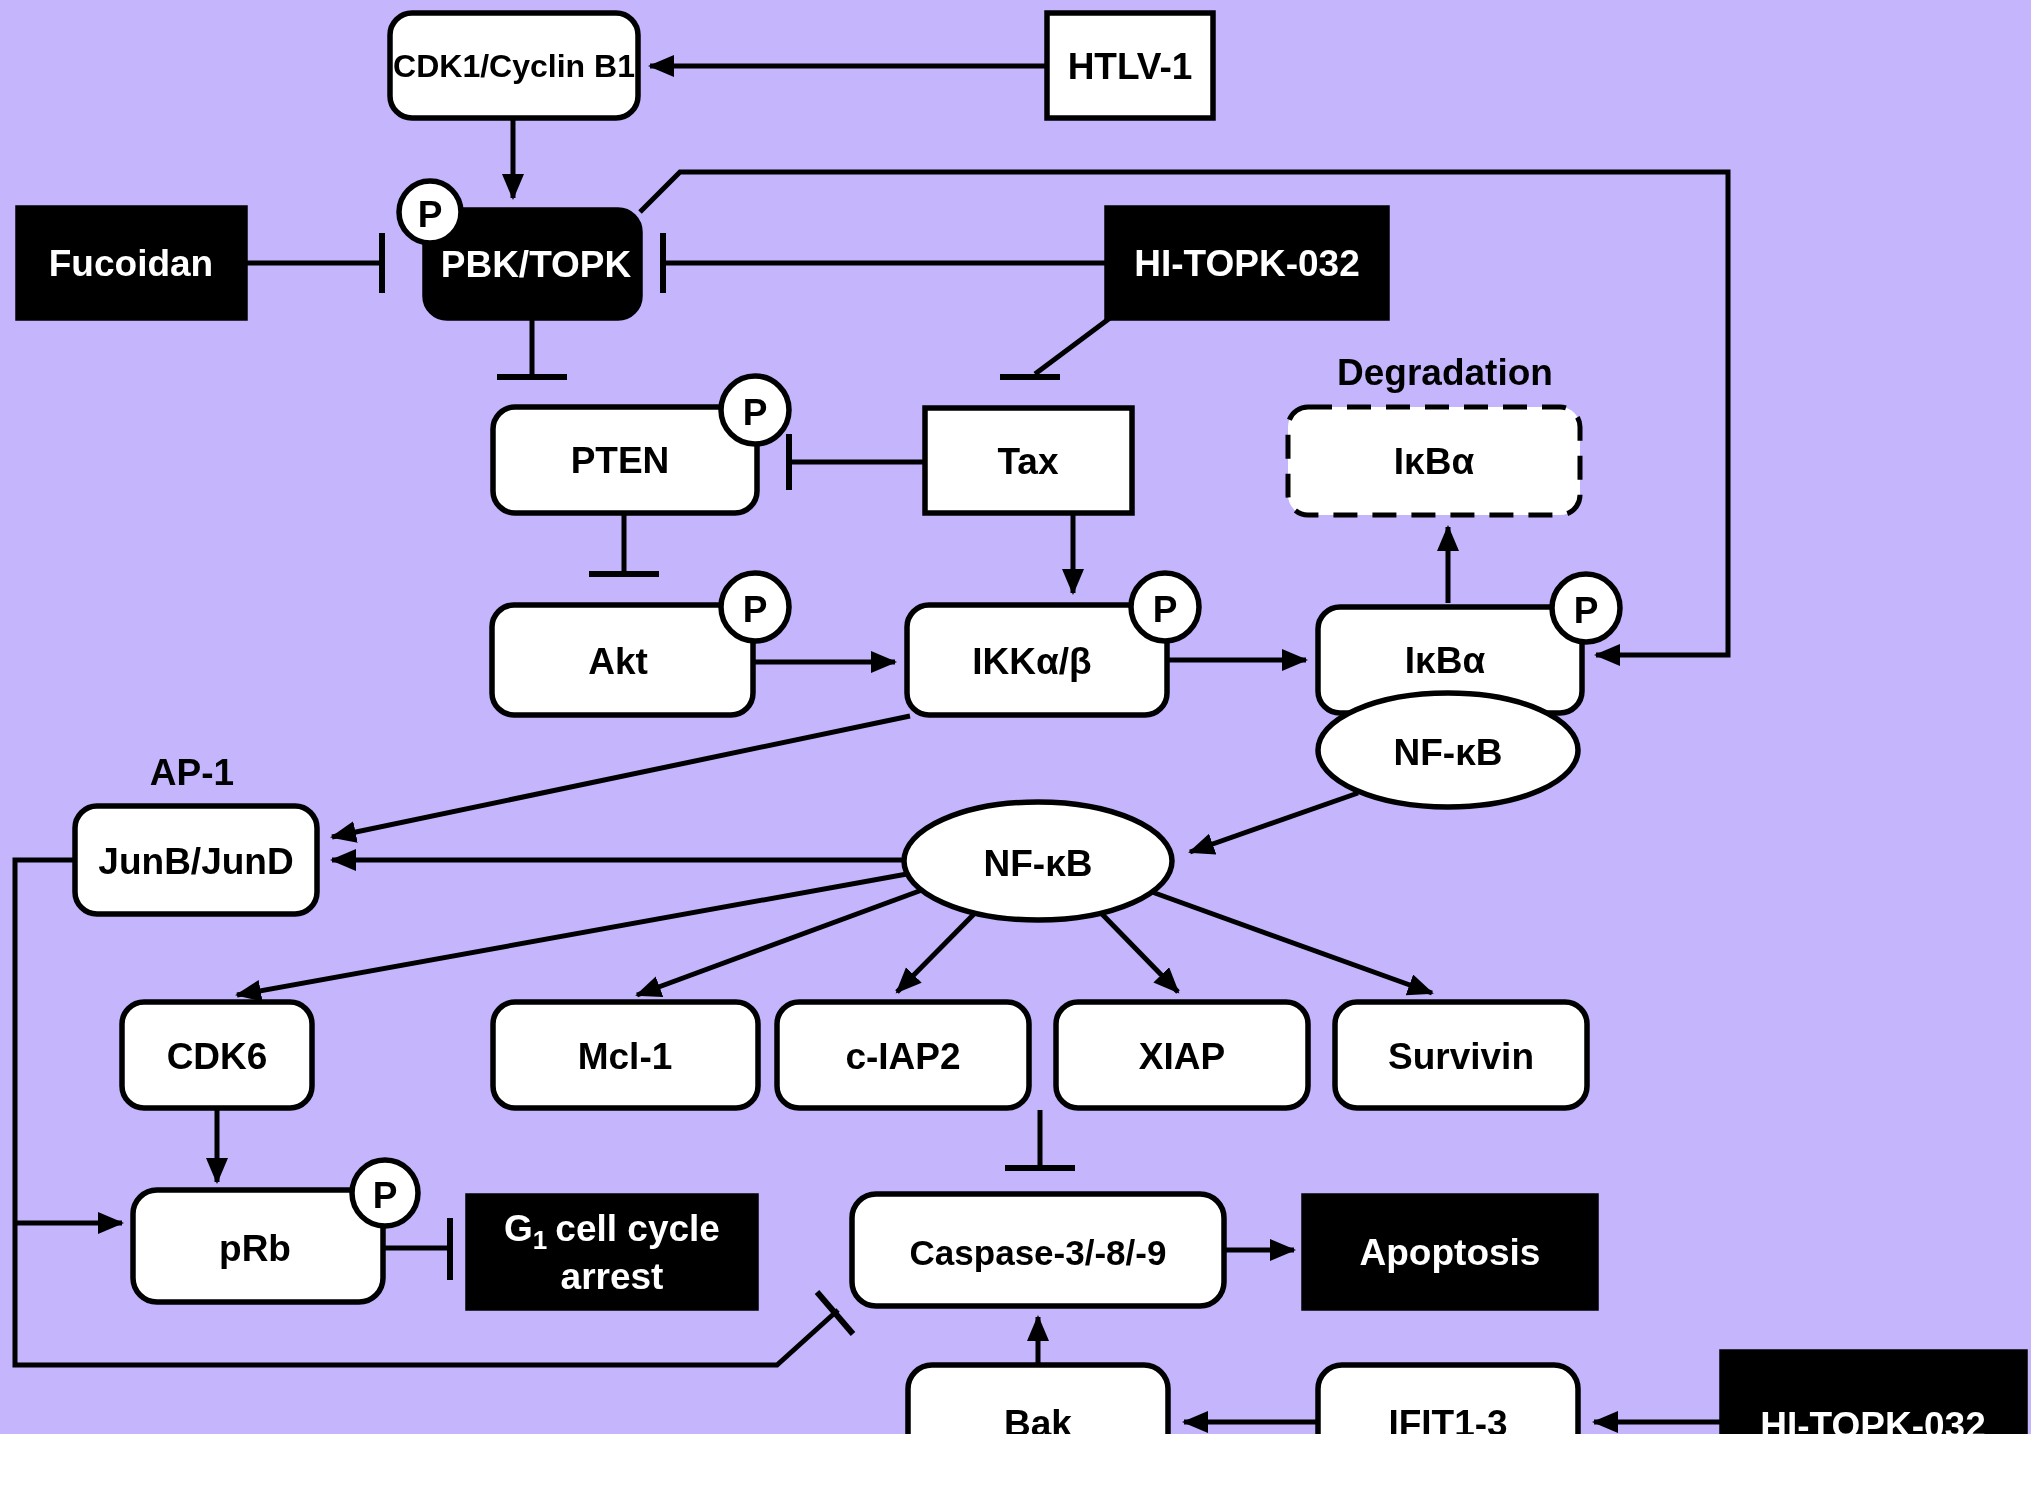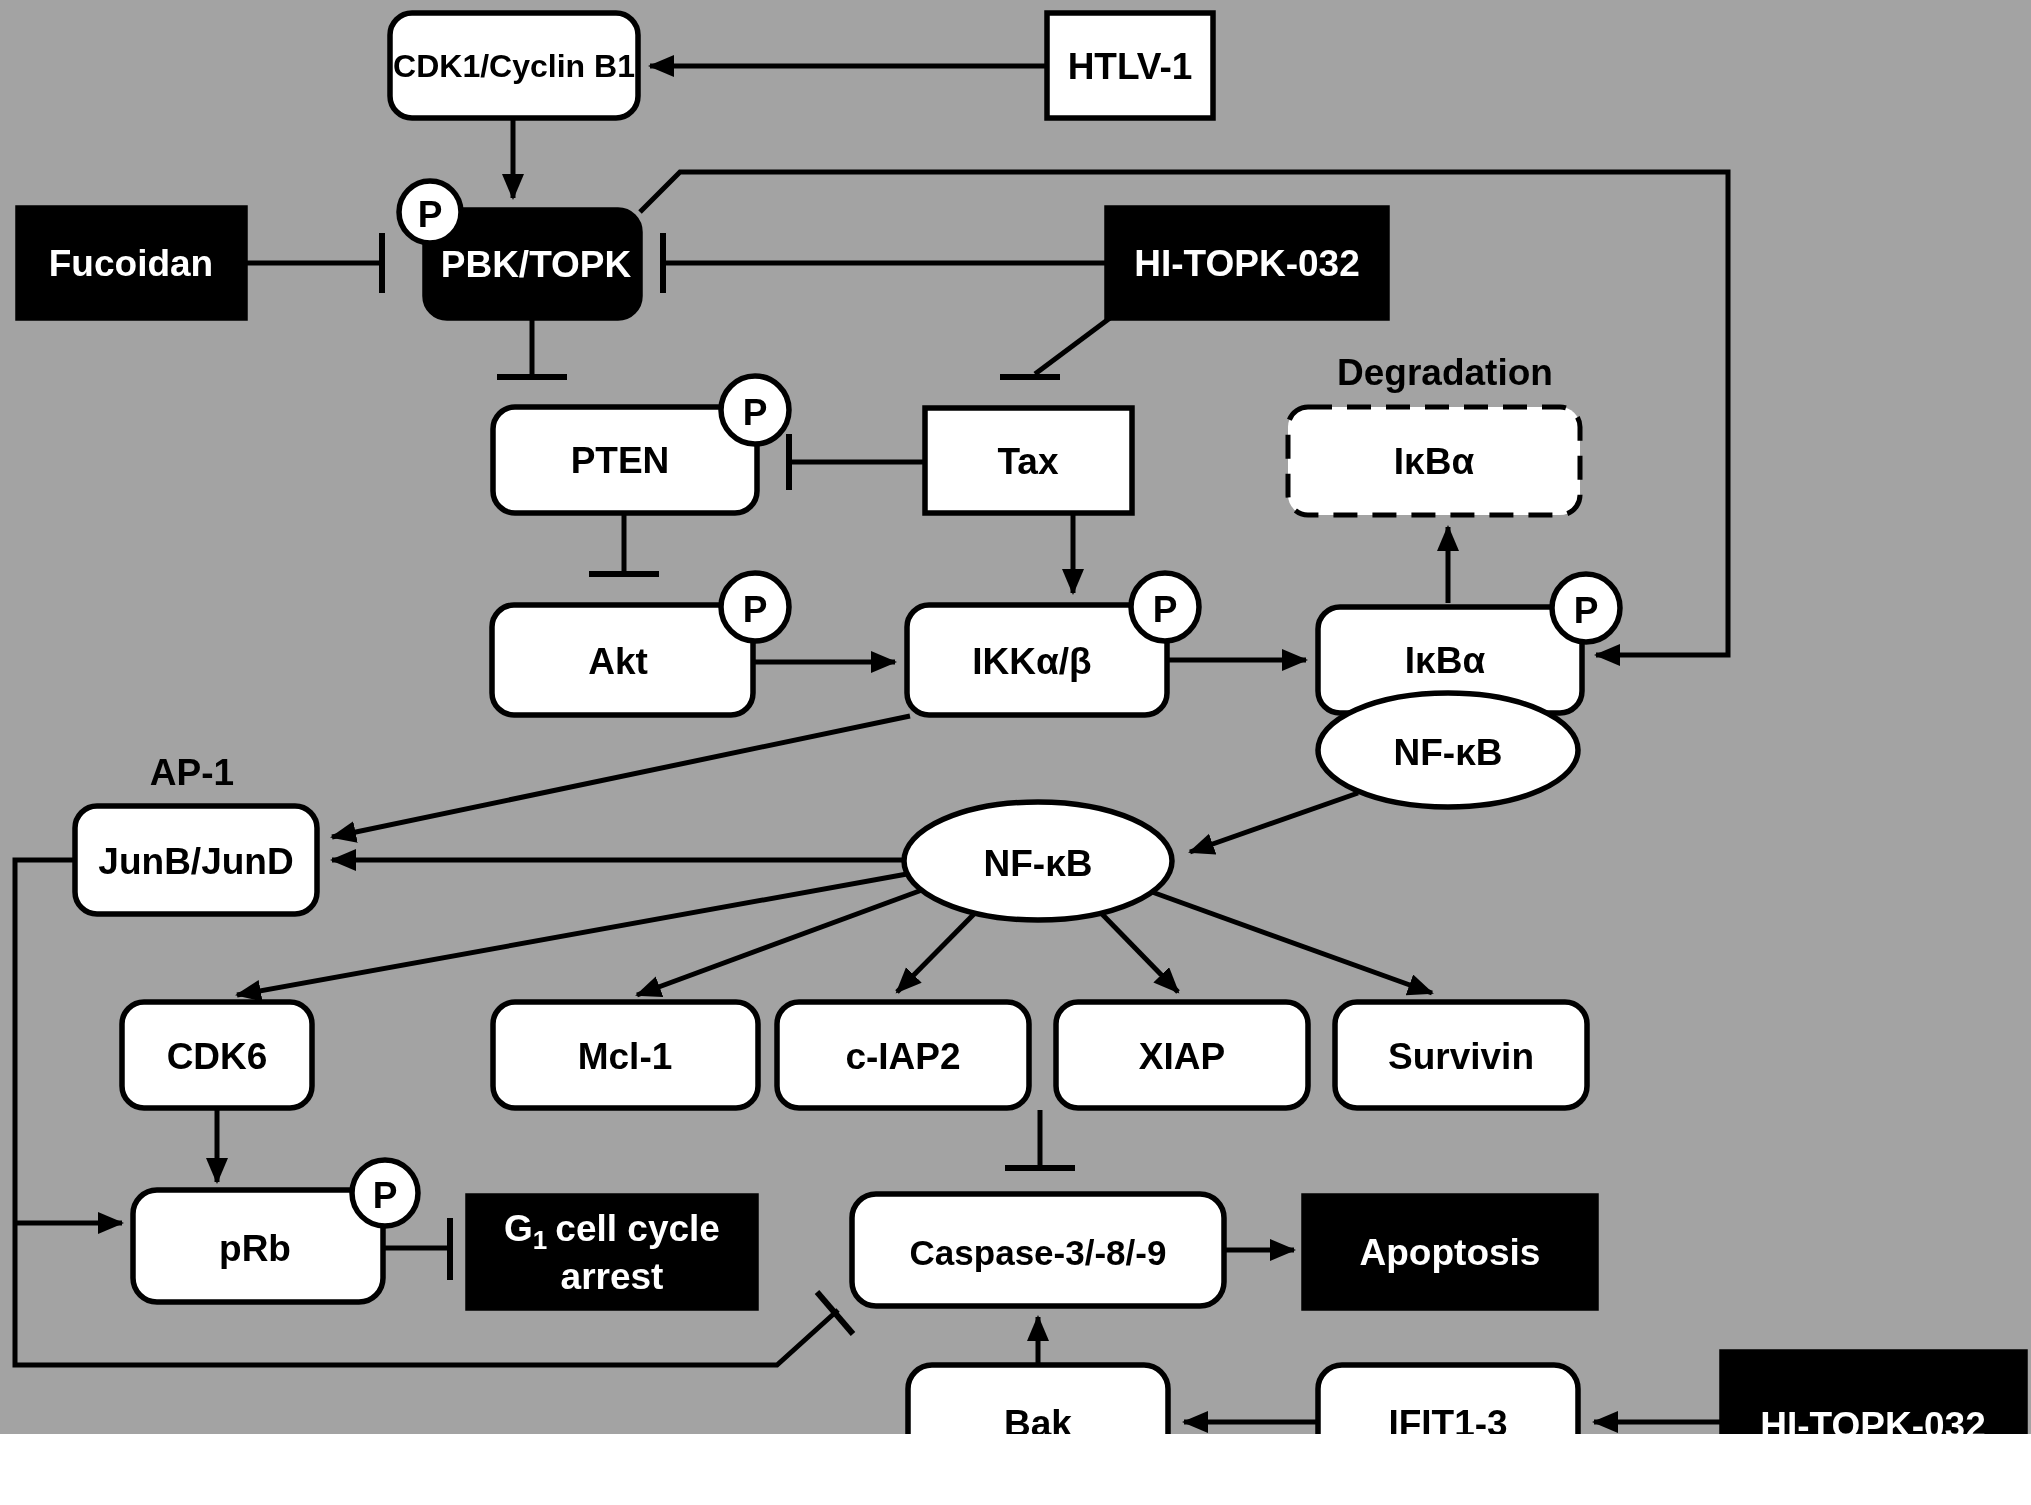--- a/index.html
+++ b/index.html
@@ -1,16 +1,16 @@
 <!DOCTYPE html>
 <html><head>
 <meta charset="utf-8">
 <style>
   html,body{margin:0;padding:0;background:#ffffff;}
-  .stage{width:2031px;height:1434px;position:relative;background:#a3a3a3;}
+  .stage{width:2031px;height:1434px;position:relative;background:#c4b5fd;}
   svg{display:block;font-family:"Liberation Sans",sans-serif;}
   .node-label{font-weight:700;font-size:37px;fill:#000;}
   .node-label.small{font-size:32px;}
   .node-label.med{font-size:35px;}
   .node-label.white{fill:#fff;}
   .free-label{font-weight:700;font-size:37px;fill:#000;}
   .p-label{font-weight:700;font-size:37px;fill:#000;}
   .box-white{fill:#fff;stroke:#000;stroke-width:5.5;}
   .box-black{fill:#000;stroke:#000;stroke-width:5.5;}
   .box-dashed{fill:#fff;stroke:#000;stroke-width:5;stroke-dasharray:24 15;}

